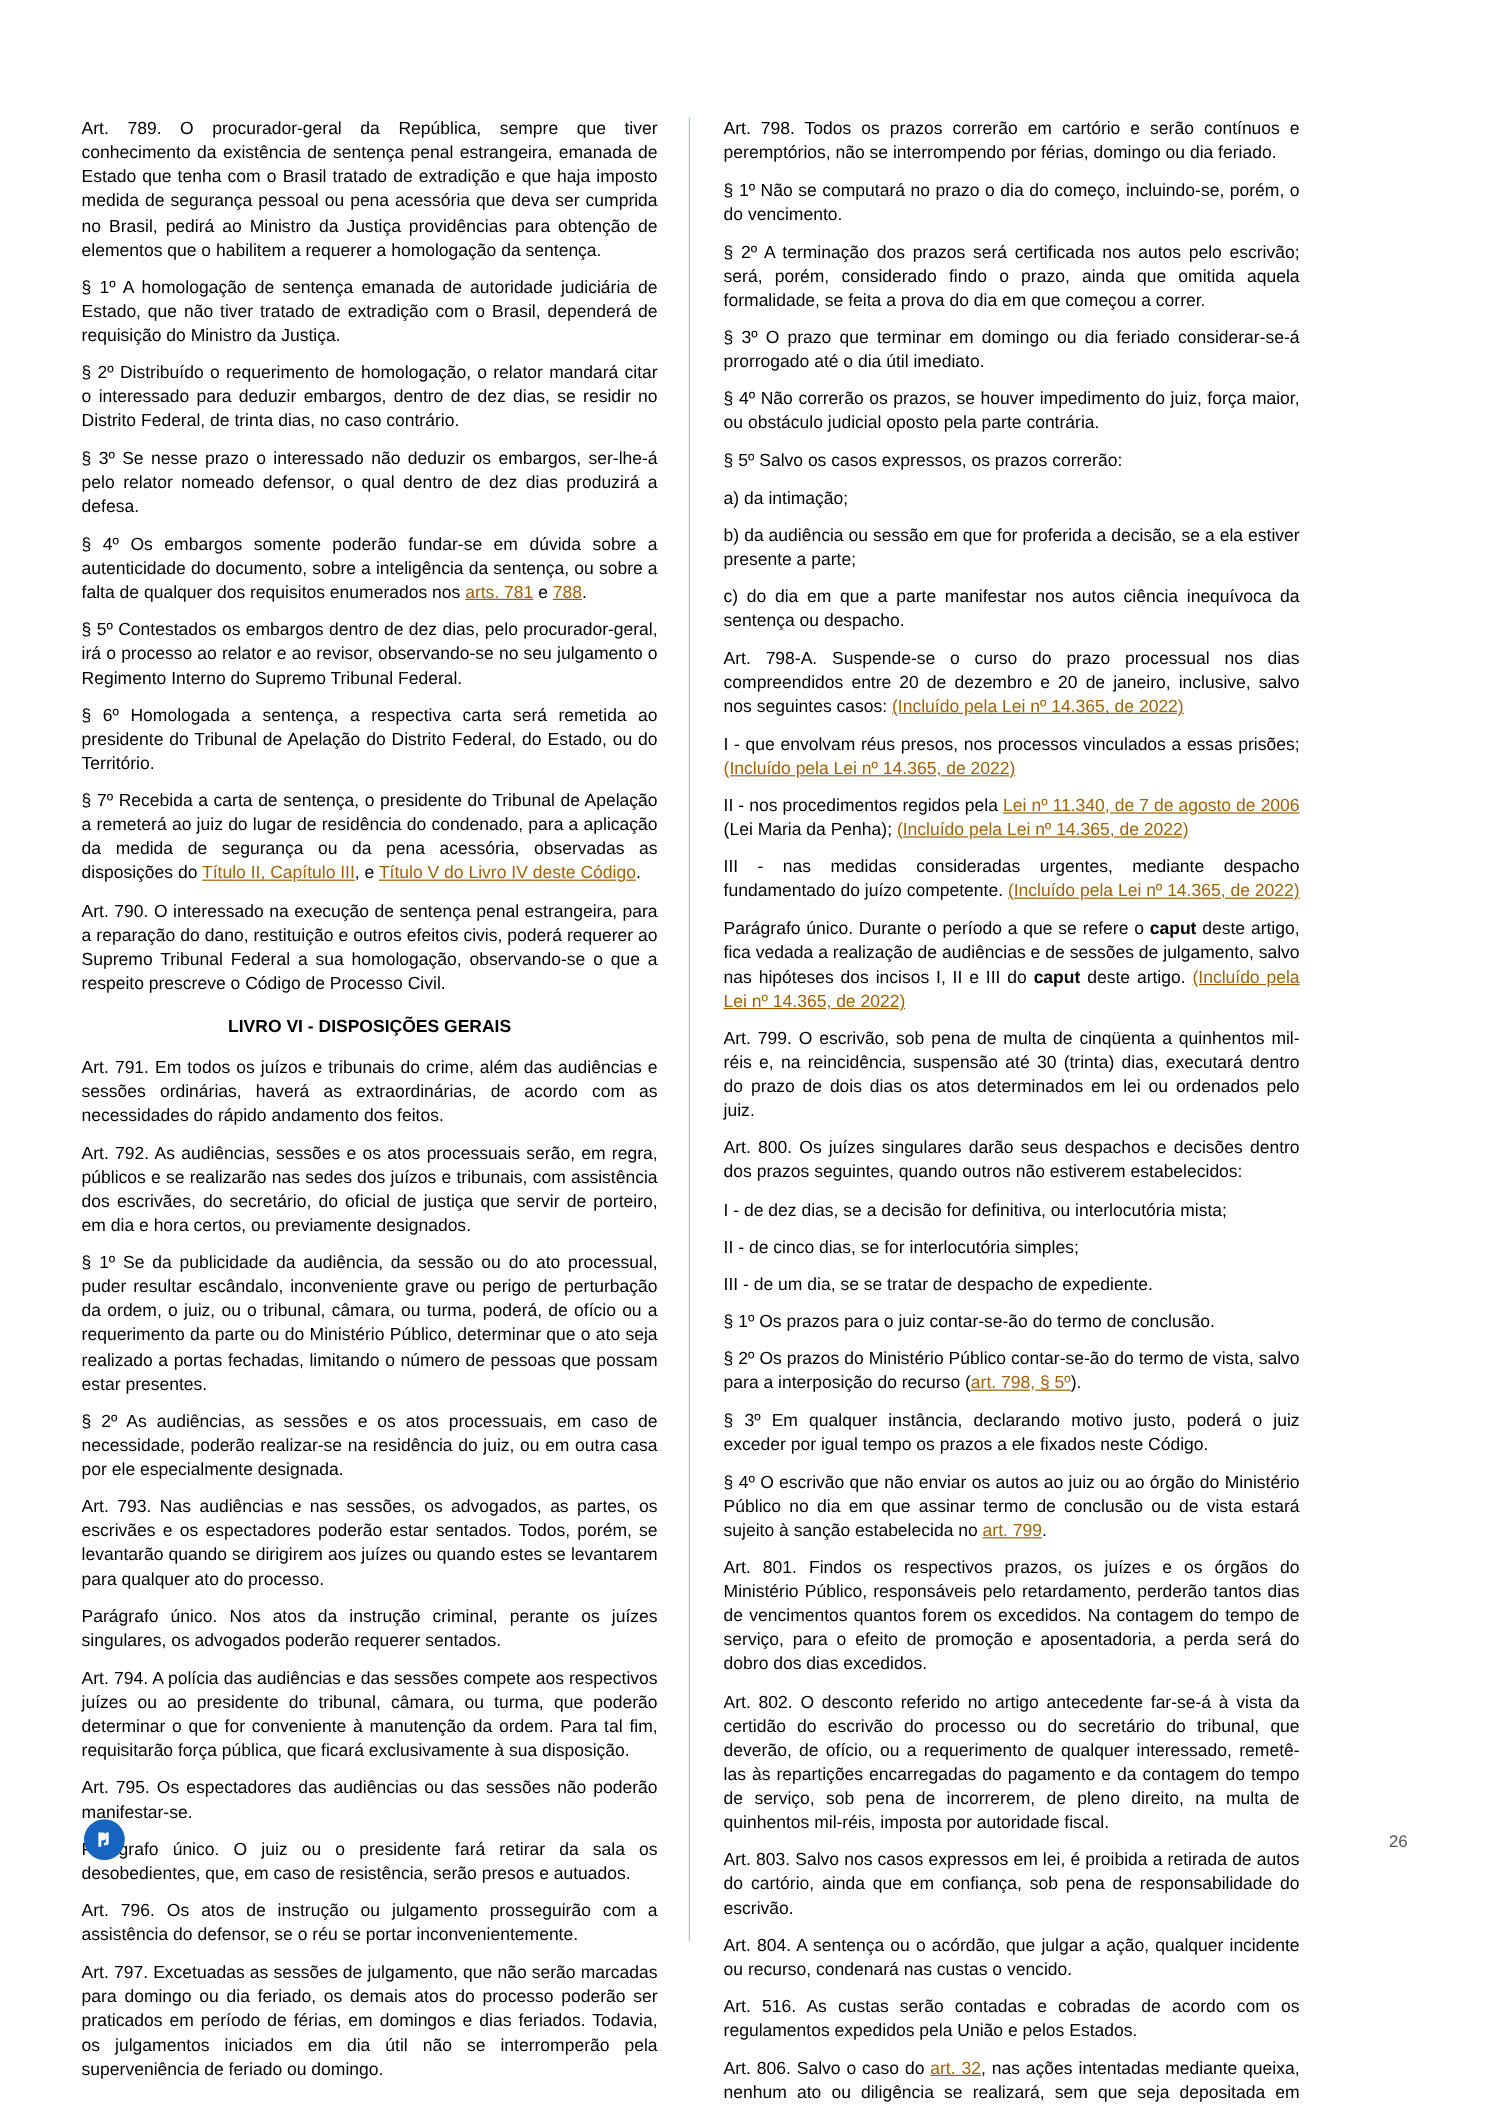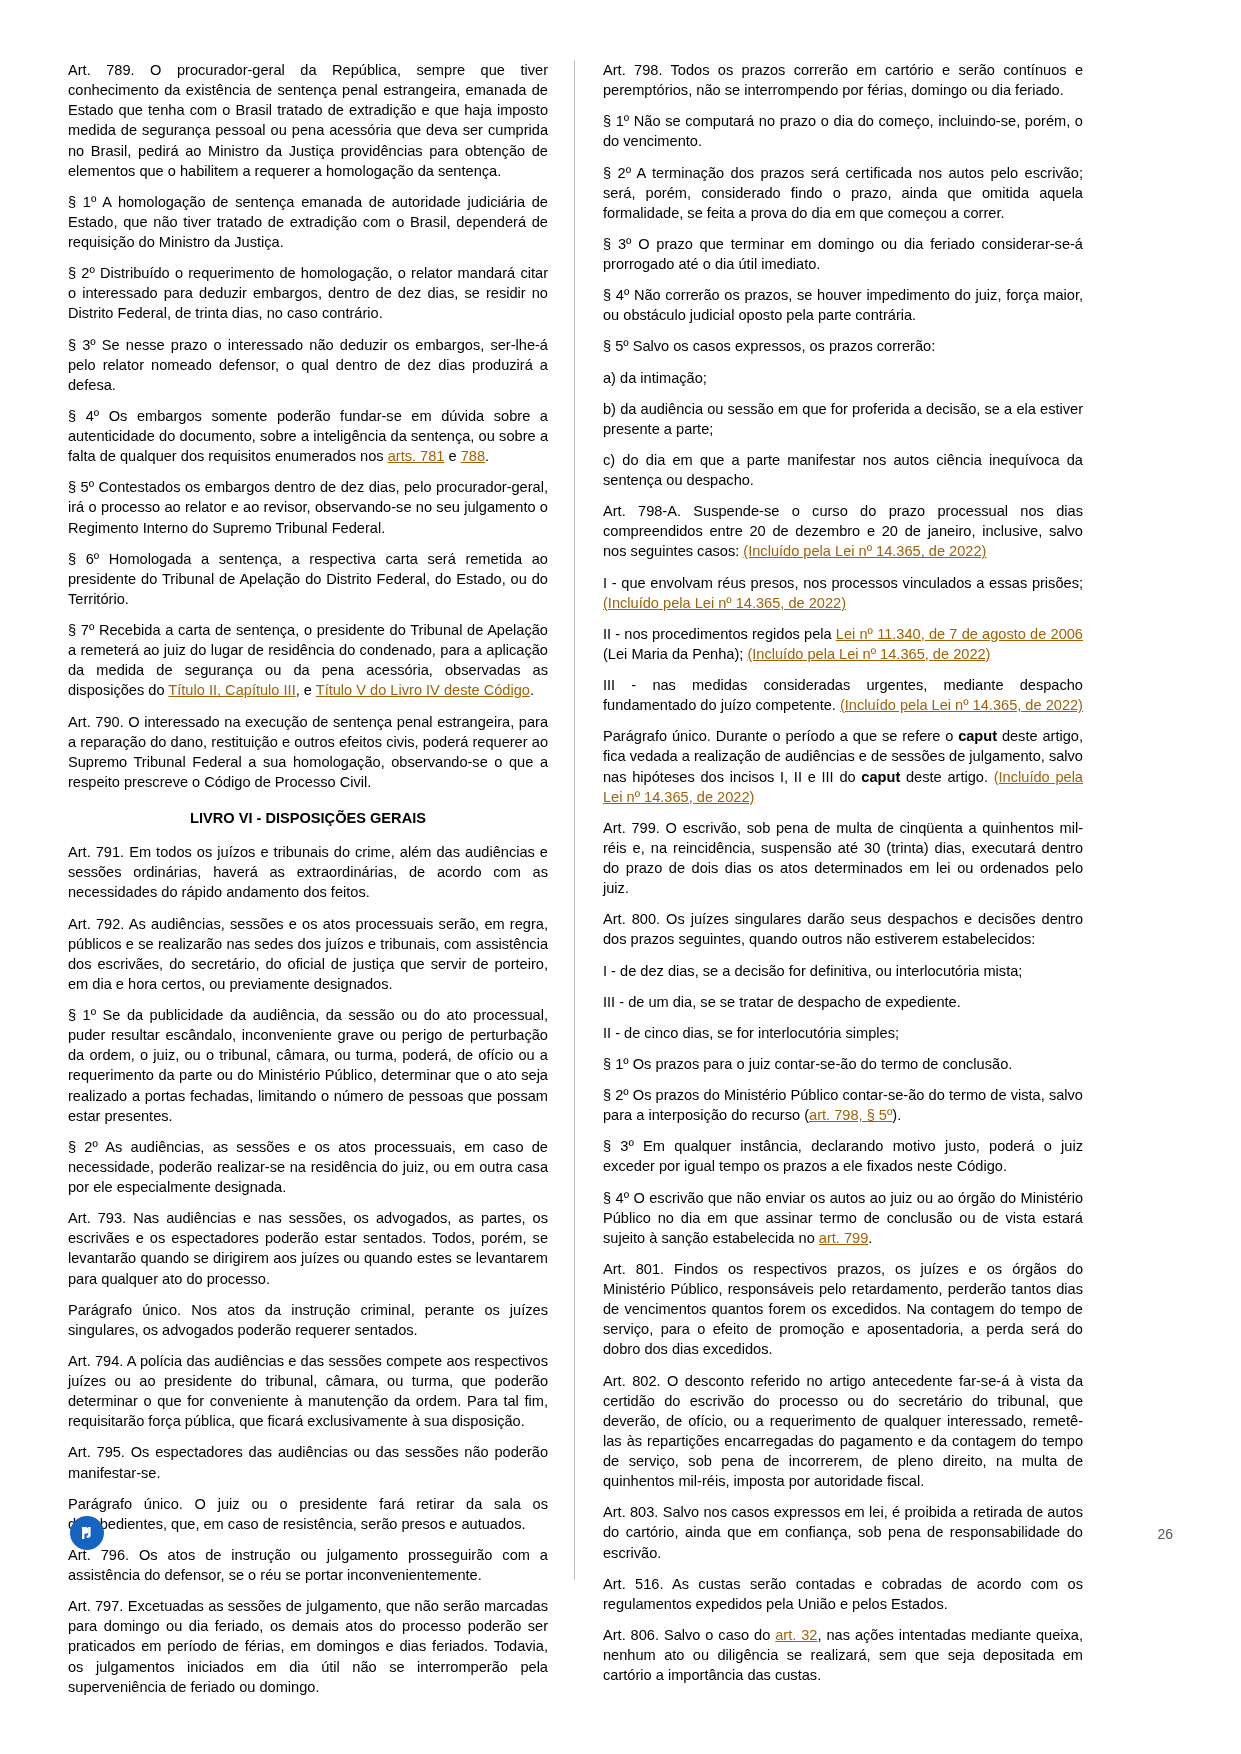--- a/index.html
+++ b/index.html
@@ -12,21 +12,21 @@
     height: 1754px;
     font-family: "Liberation Sans", sans-serif;
     color: #000000;
     position: relative;
   }
   .page {
     position: relative;
     width: 1241px;
     height: 1586px;
     box-sizing: border-box;
-    padding: 60px 68px 40px 68px;
+    padding: 98px 68px 40px 68px;
   }
   .columns {
     display: flex;
     gap: 0px;
     height: 1520px;
   }
   .col {
     width: 480px;
     font-size: 14.6px;
     line-height: 1.38;
@@ -114,29 +114,30 @@
         <p><span>b) da  audiência  ou  sessão  em  que  for  proferida  a  decisão,  se  a  ela estiver presente a parte;</span></p>
         <p><span>c) do dia em que a parte manifestar nos autos ciência inequívoca da sentença ou despacho.</span></p>
         <p><span>Art.  798-A.  Suspende-se  o  curso  do  prazo  processual  nos  dias compreendidos entre 20 de dezembro e 20 de janeiro, inclusive, salvo nos seguintes casos:     </span><a class="lnk" href="#">(Incluído pela Lei nº 14.365, de 2022)</a></p>
         <p><span>I  -  que  envolvam  réus  presos,  nos  processos  vinculados  a  essas prisões;     </span><a class="lnk" href="#">(Incluído pela Lei nº 14.365, de 2022)</a></p>
         <p><span>II - nos procedimentos regidos pela </span><a class="lnk" href="#">Lei nº 11.340, de 7 de agosto de 2006</a><span> (Lei Maria da Penha);     </span><a class="lnk" href="#">(Incluído pela Lei nº 14.365, de 2022)</a></p>
         <p><span>III  -  nas  medidas  consideradas  urgentes,  mediante  despacho fundamentado do juízo competente.     </span><a class="lnk" href="#">(Incluído pela Lei nº 14.365, de 2022)</a></p>
         <p><span>Parágrafo único. Durante o período a que se refere o </span><span class="bold">caput</span><span> deste artigo, fica  vedada  a  realização  de  audiências  e  de  sessões  de  julgamento, salvo  nas  hipóteses  dos  incisos  I,  II  e  III  do  </span><span class="bold">caput</span><span> deste artigo.     </span><a class="lnk" href="#">(Incluído pela Lei nº 14.365, de 2022)</a></p>
         <p><span>Art. 799.  O escrivão, sob pena de multa de cinqüenta a quinhentos mil-réis e, na reincidência, suspensão até 30 (trinta) dias, executará dentro do prazo de dois dias os atos determinados em lei ou ordenados pelo juiz.</span></p>
         <p><span>Art. 800.  Os juízes singulares darão seus despachos e decisões dentro dos prazos seguintes, quando outros não estiverem estabelecidos:</span></p>
         <p><span>I - de dez dias, se a decisão for definitiva, ou interlocutória mista;</span></p>
+        <p><span>II - de cinco dias, se for interlocutória simples;</span></p>
         <p><span>III - de um dia, se se tratar de despacho de expediente.</span></p>
-        <p><span>II - de cinco dias, se for interlocutória simples;</span></p>
         <p><span>§ 1º  Os prazos para o juiz contar-se-ão do termo de conclusão.</span></p>
         <p><span>§ 2º  Os prazos do Ministério Público contar-se-ão do termo de vista, salvo para a interposição do recurso (</span><a class="lnk" href="#">art. 798, § 5º</a><span>).</span></p>
         <p><span>§ 3º  Em  qualquer  instância,  declarando  motivo  justo,  poderá  o  juiz exceder por igual tempo os prazos a ele fixados neste Código.</span></p>
         <p><span>§ 4º  O escrivão que não enviar os autos ao juiz ou ao órgão do Ministério Público no dia em que assinar termo de conclusão ou de vista estará sujeito à sanção estabelecida no </span><a class="lnk" href="#">art. 799</a><span>.</span></p>
         <p><span>Art. 801.  Findos  os  respectivos  prazos,  os  juízes  e  os  órgãos  do Ministério  Público,  responsáveis  pelo  retardamento,  perderão  tantos dias  de  vencimentos  quantos  forem  os  excedidos.  Na  contagem  do tempo de serviço, para o efeito de promoção e aposentadoria, a perda será do dobro dos dias excedidos.</span></p>
         <p><span>Art. 802.  O desconto referido no artigo antecedente far-se-á à vista da certidão  do  escrivão  do  processo  ou  do  secretário  do  tribunal,  que deverão, de ofício, ou a requerimento de qualquer interessado, remetê-las  às  repartições  encarregadas  do  pagamento  e  da  contagem  do  tempo de  serviço,  sob  pena  de  incorrerem,  de  pleno  direito,  na  multa  de quinhentos mil-réis, imposta por autoridade fiscal.</span></p>
         <p><span>Art. 803.  Salvo nos casos expressos em lei, é proibida a retirada de autos  do  cartório,  ainda  que  em  confiança,  sob  pena  de responsabilidade do escrivão.</span></p>
+        <p><span>Art. 804.  A sentença ou o acórdão, que julgar a ação, qualquer incidente ou recurso, condenará nas custas o vencido.</span></p>
         <p><span>Art. 516.  As custas serão contadas e cobradas de acordo com os regulamentos expedidos pela União e pelos Estados.</span></p>
         <p><span>Art. 806.  Salvo  o  caso  do  </span><a class="lnk" href="#">art. 32</a><span>,  nas  ações  intentadas  mediante queixa, nenhum ato ou diligência se realizará, sem que seja depositada em cartório a importância das custas.</span></p>
       </div>
   </div>
 
   <div class="logo">
     <svg width="22" height="22" viewBox="0 0 22 22" aria-hidden="true">
       <circle cx="11" cy="11" r="10.5" fill="#1565c0"></circle>
       <path d="M6 5 h3.2 a3.4 3.4 0 0 1 0 6.8 H8.4 V17 H6 Z" fill="#ffffff"></path>
       <path d="M12.2 5 h2.4 v8.4 a2.4 2.4 0 0 1 -2.4 2.4 h-1.6 v-2.2 h1.2 a0.4 0.4 0 0 0 0.4 -0.4 Z" fill="#ffffff"></path>

